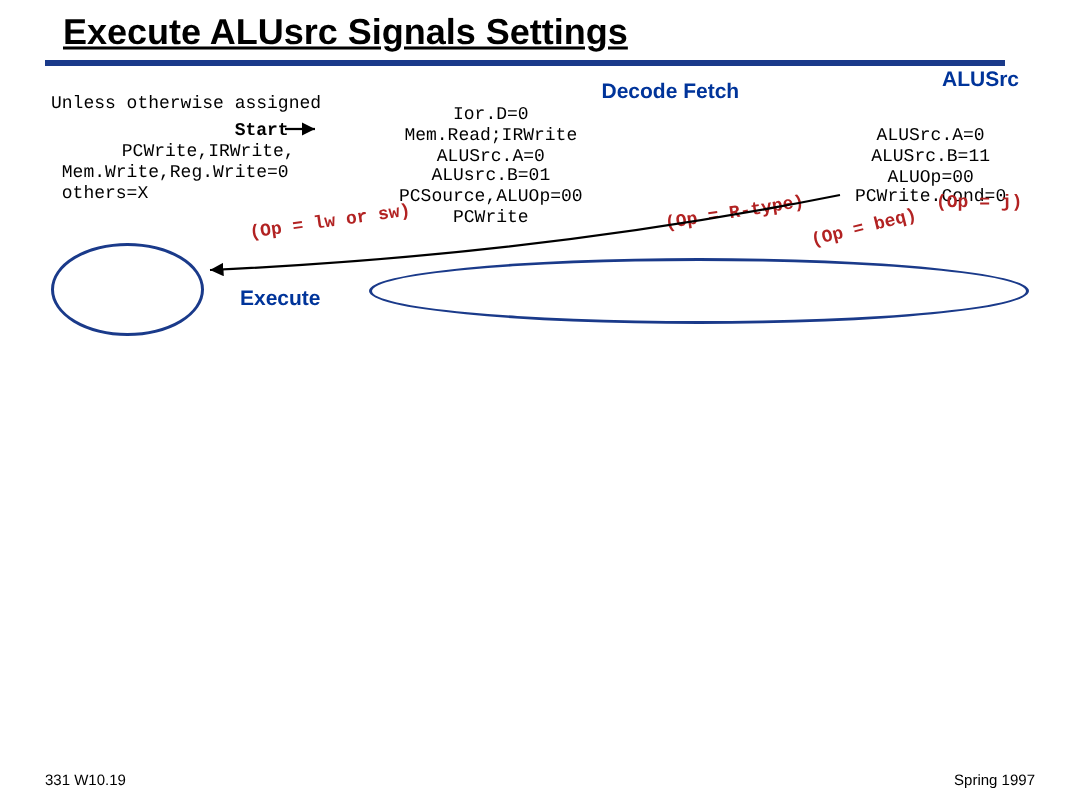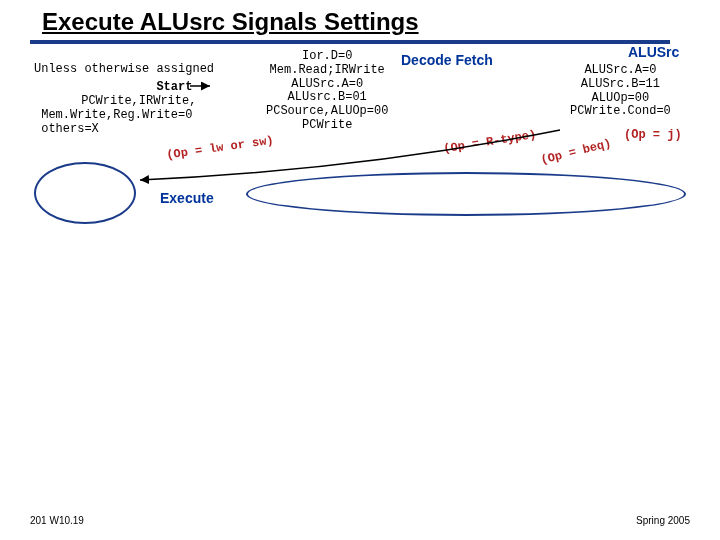--- a/index.html
+++ b/index.html
@@ -1,21 +1,21 @@
 <!DOCTYPE html>
 <html><head>
 <meta charset="utf-8">
 <style>
   * { margin: 0; padding: 0; box-sizing: border-box; }
   html, body { width: 720px; height: 540px; background: #fff; font-family: Arial, Helvetica, sans-serif; overflow: hidden; position: relative; }
   .title { position: absolute; left: 42px; top: 8px; font-size: 24px; font-weight: bold; text-decoration: underline; color: #000; }
   .title-underline { position: absolute; left: 30px; top: 40px; width: 640px; height: 4px; background: #1a3a8a; }
   .note { position: absolute; font-family: "Courier New", monospace; font-size: 12px; color: #000; white-space: pre; }
   .label-blue { position: absolute; font-family: Arial, sans-serif; font-size: 14px; font-weight: bold; color: #00349a; white-space: nowrap; }
-  .code { position: absolute; font-family: "Courier New", monospace; font-size: 12px; color: #000; text-align: center; white-space: pre; line-height: 1.15; }
+  .code { position: absolute; font-family: "Courier New", monospace; font-size: 12px; color: #000; text-align: center; white-space: pre; line-height: 1.15; margin-top: 20px; }
   .branch { position: absolute; font-family: "Courier New", monospace; font-size: 12px; font-weight: bold; color: #b22222; white-space: nowrap; }
   .state { position: absolute; border: 2px solid #1a3a8a; border-radius: 50%; background: transparent; }
   .footer-l { position: absolute; left: 30px; bottom: 14px; font-size: 10px; color: #000; }
   .footer-r { position: absolute; right: 30px; bottom: 14px; font-size: 10px; color: #000; }
   .exec-label { position: absolute; font-family: Arial, sans-serif; font-size: 14px; font-weight: bold; color: #00349a; }
   svg.arrows { position: absolute; left: 0; top: 0; width: 720px; height: 540px; pointer-events: none; }
 </style>
 </head>
 <body>
 
@@ -55,14 +55,14 @@
 <svg class="arrows">
   <defs>
     <marker id="ah" markerWidth="8" markerHeight="8" refX="6" refY="3" orient="auto">
       <path d="M0,0 L6,3 L0,6 Z" fill="#000"></path>
     </marker>
   </defs>
   <line x1="190" y1="86" x2="210" y2="86" stroke="#000" stroke-width="1.5" marker-end="url(#ah)"></line>
   <path d="M560,130 Q360,170 140,180" stroke="#000" stroke-width="1.5" fill="none" marker-end="url(#ah)"></path>
 </svg>
 
-<div class="footer-l">201 W10.19</div>
-<div class="footer-r">Spring 2005</div>
+<div class="footer-l">331 W10.19</div>
+<div class="footer-r">Spring 1997</div>
 
 </body></html>

